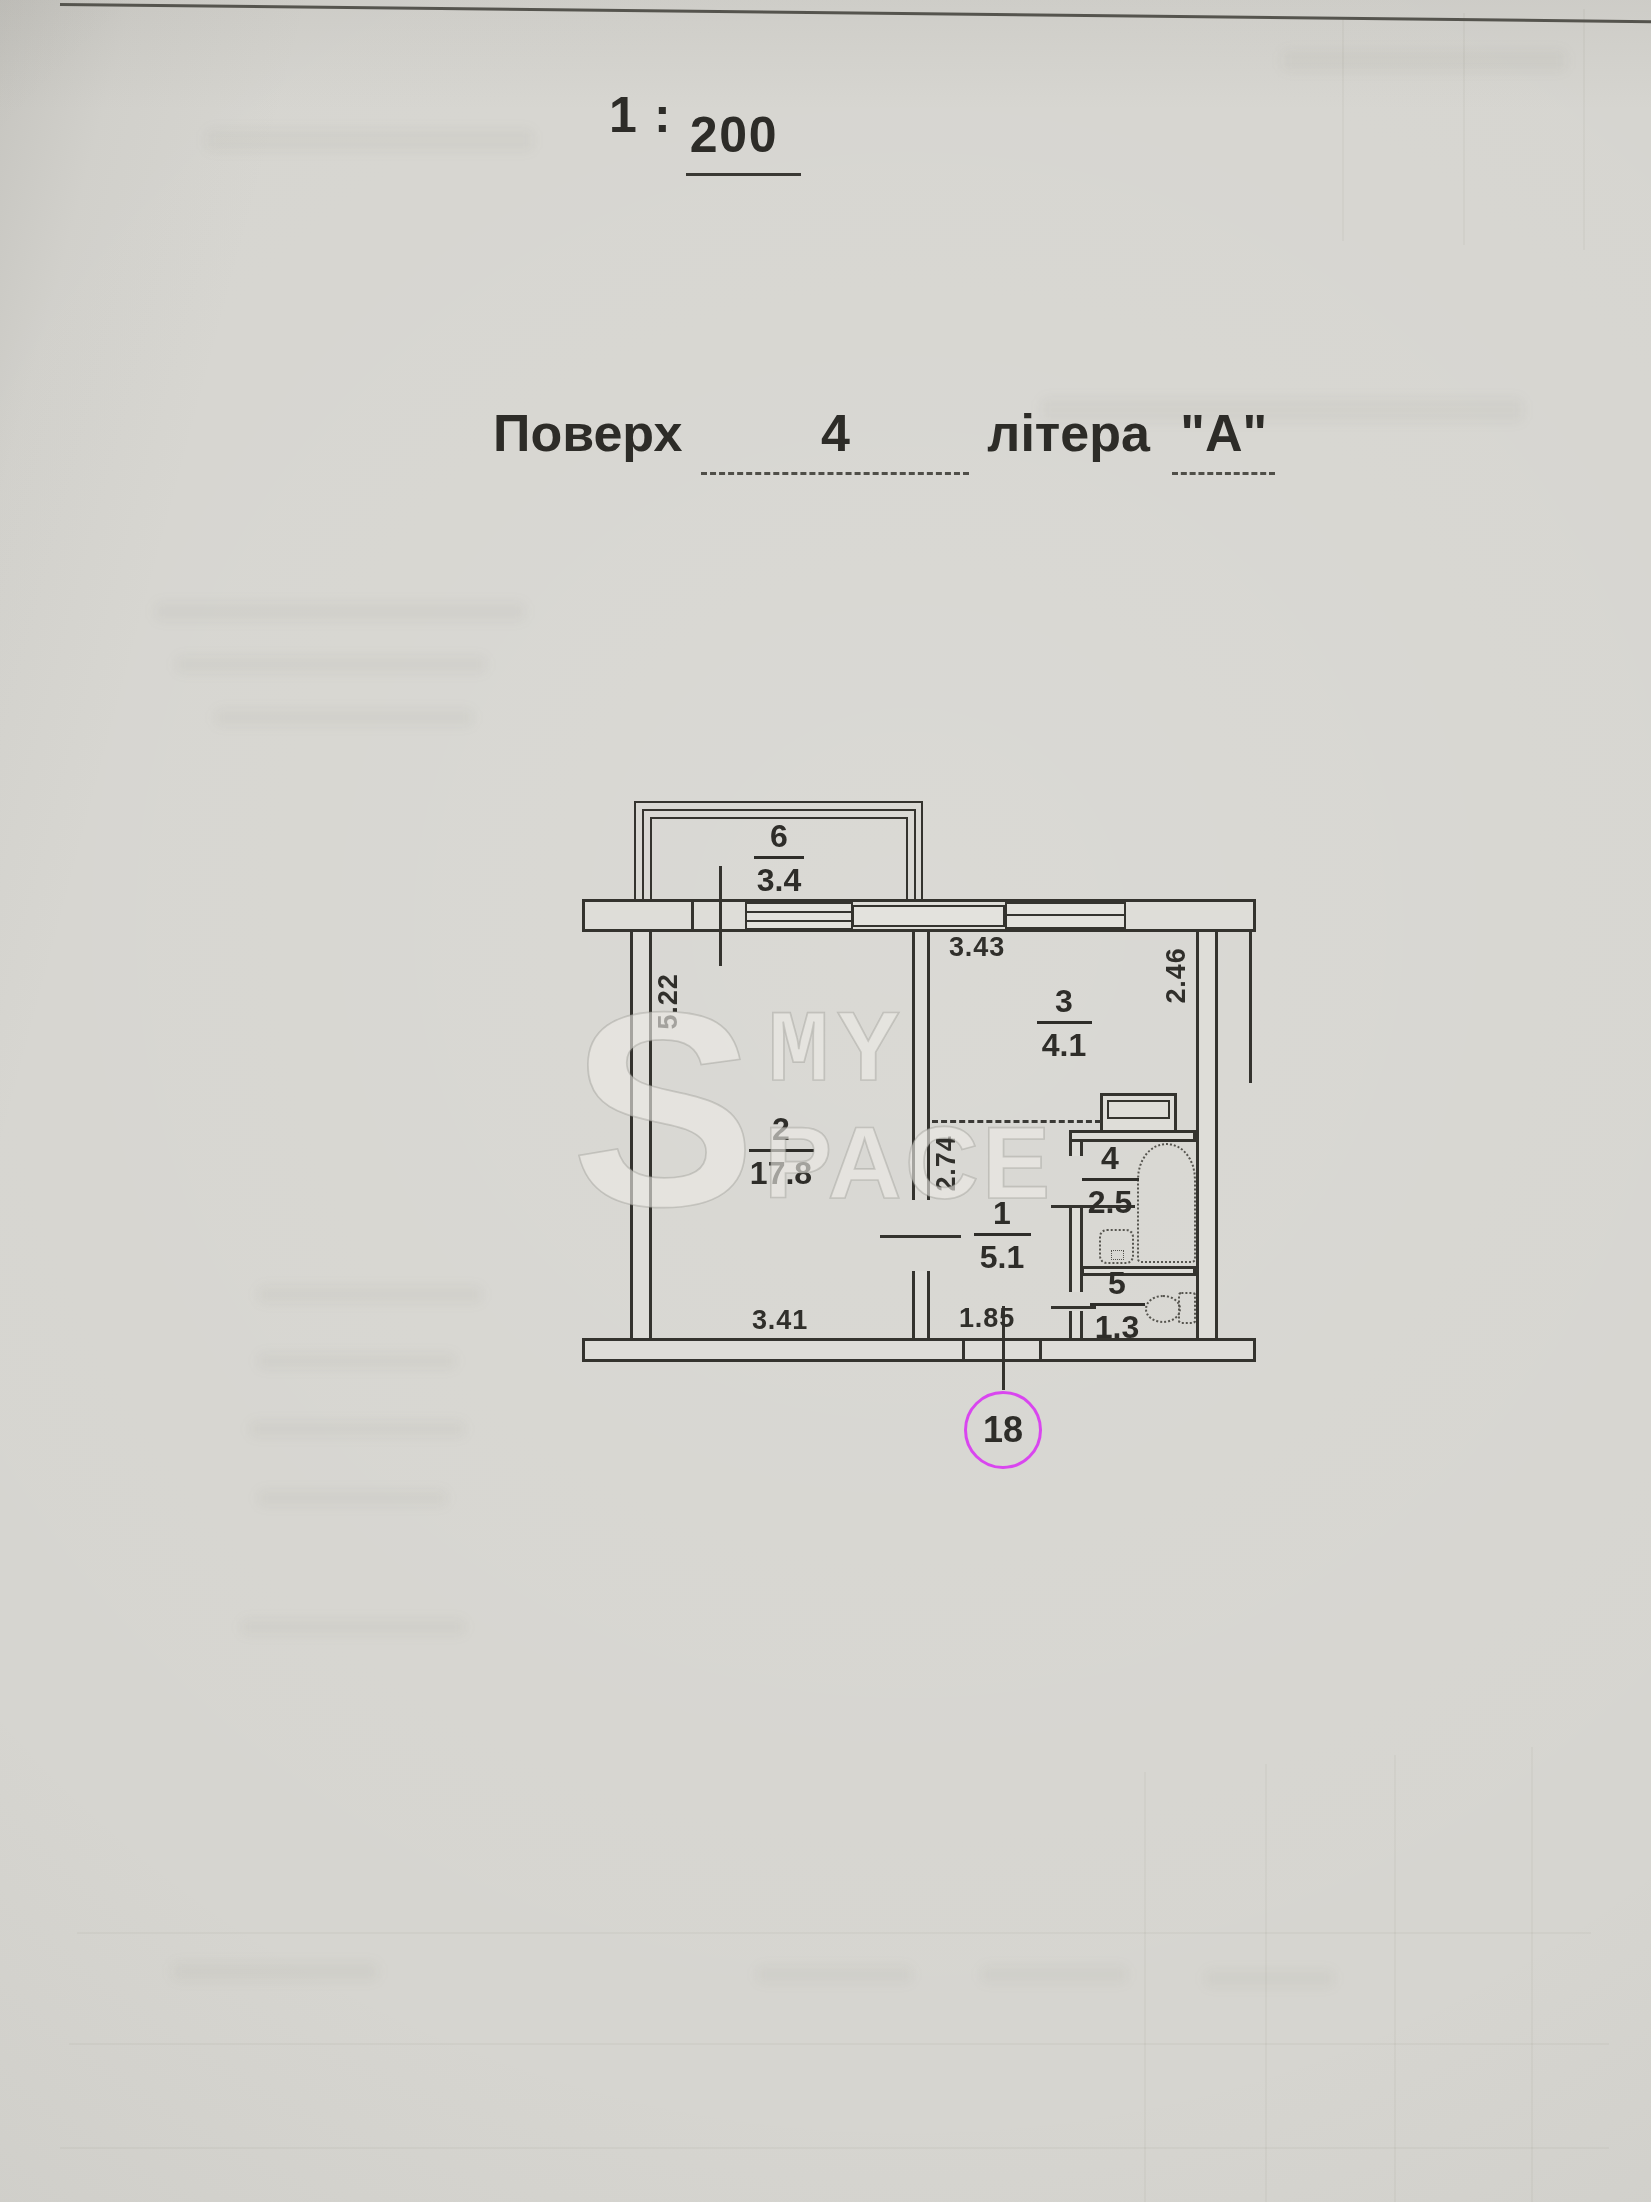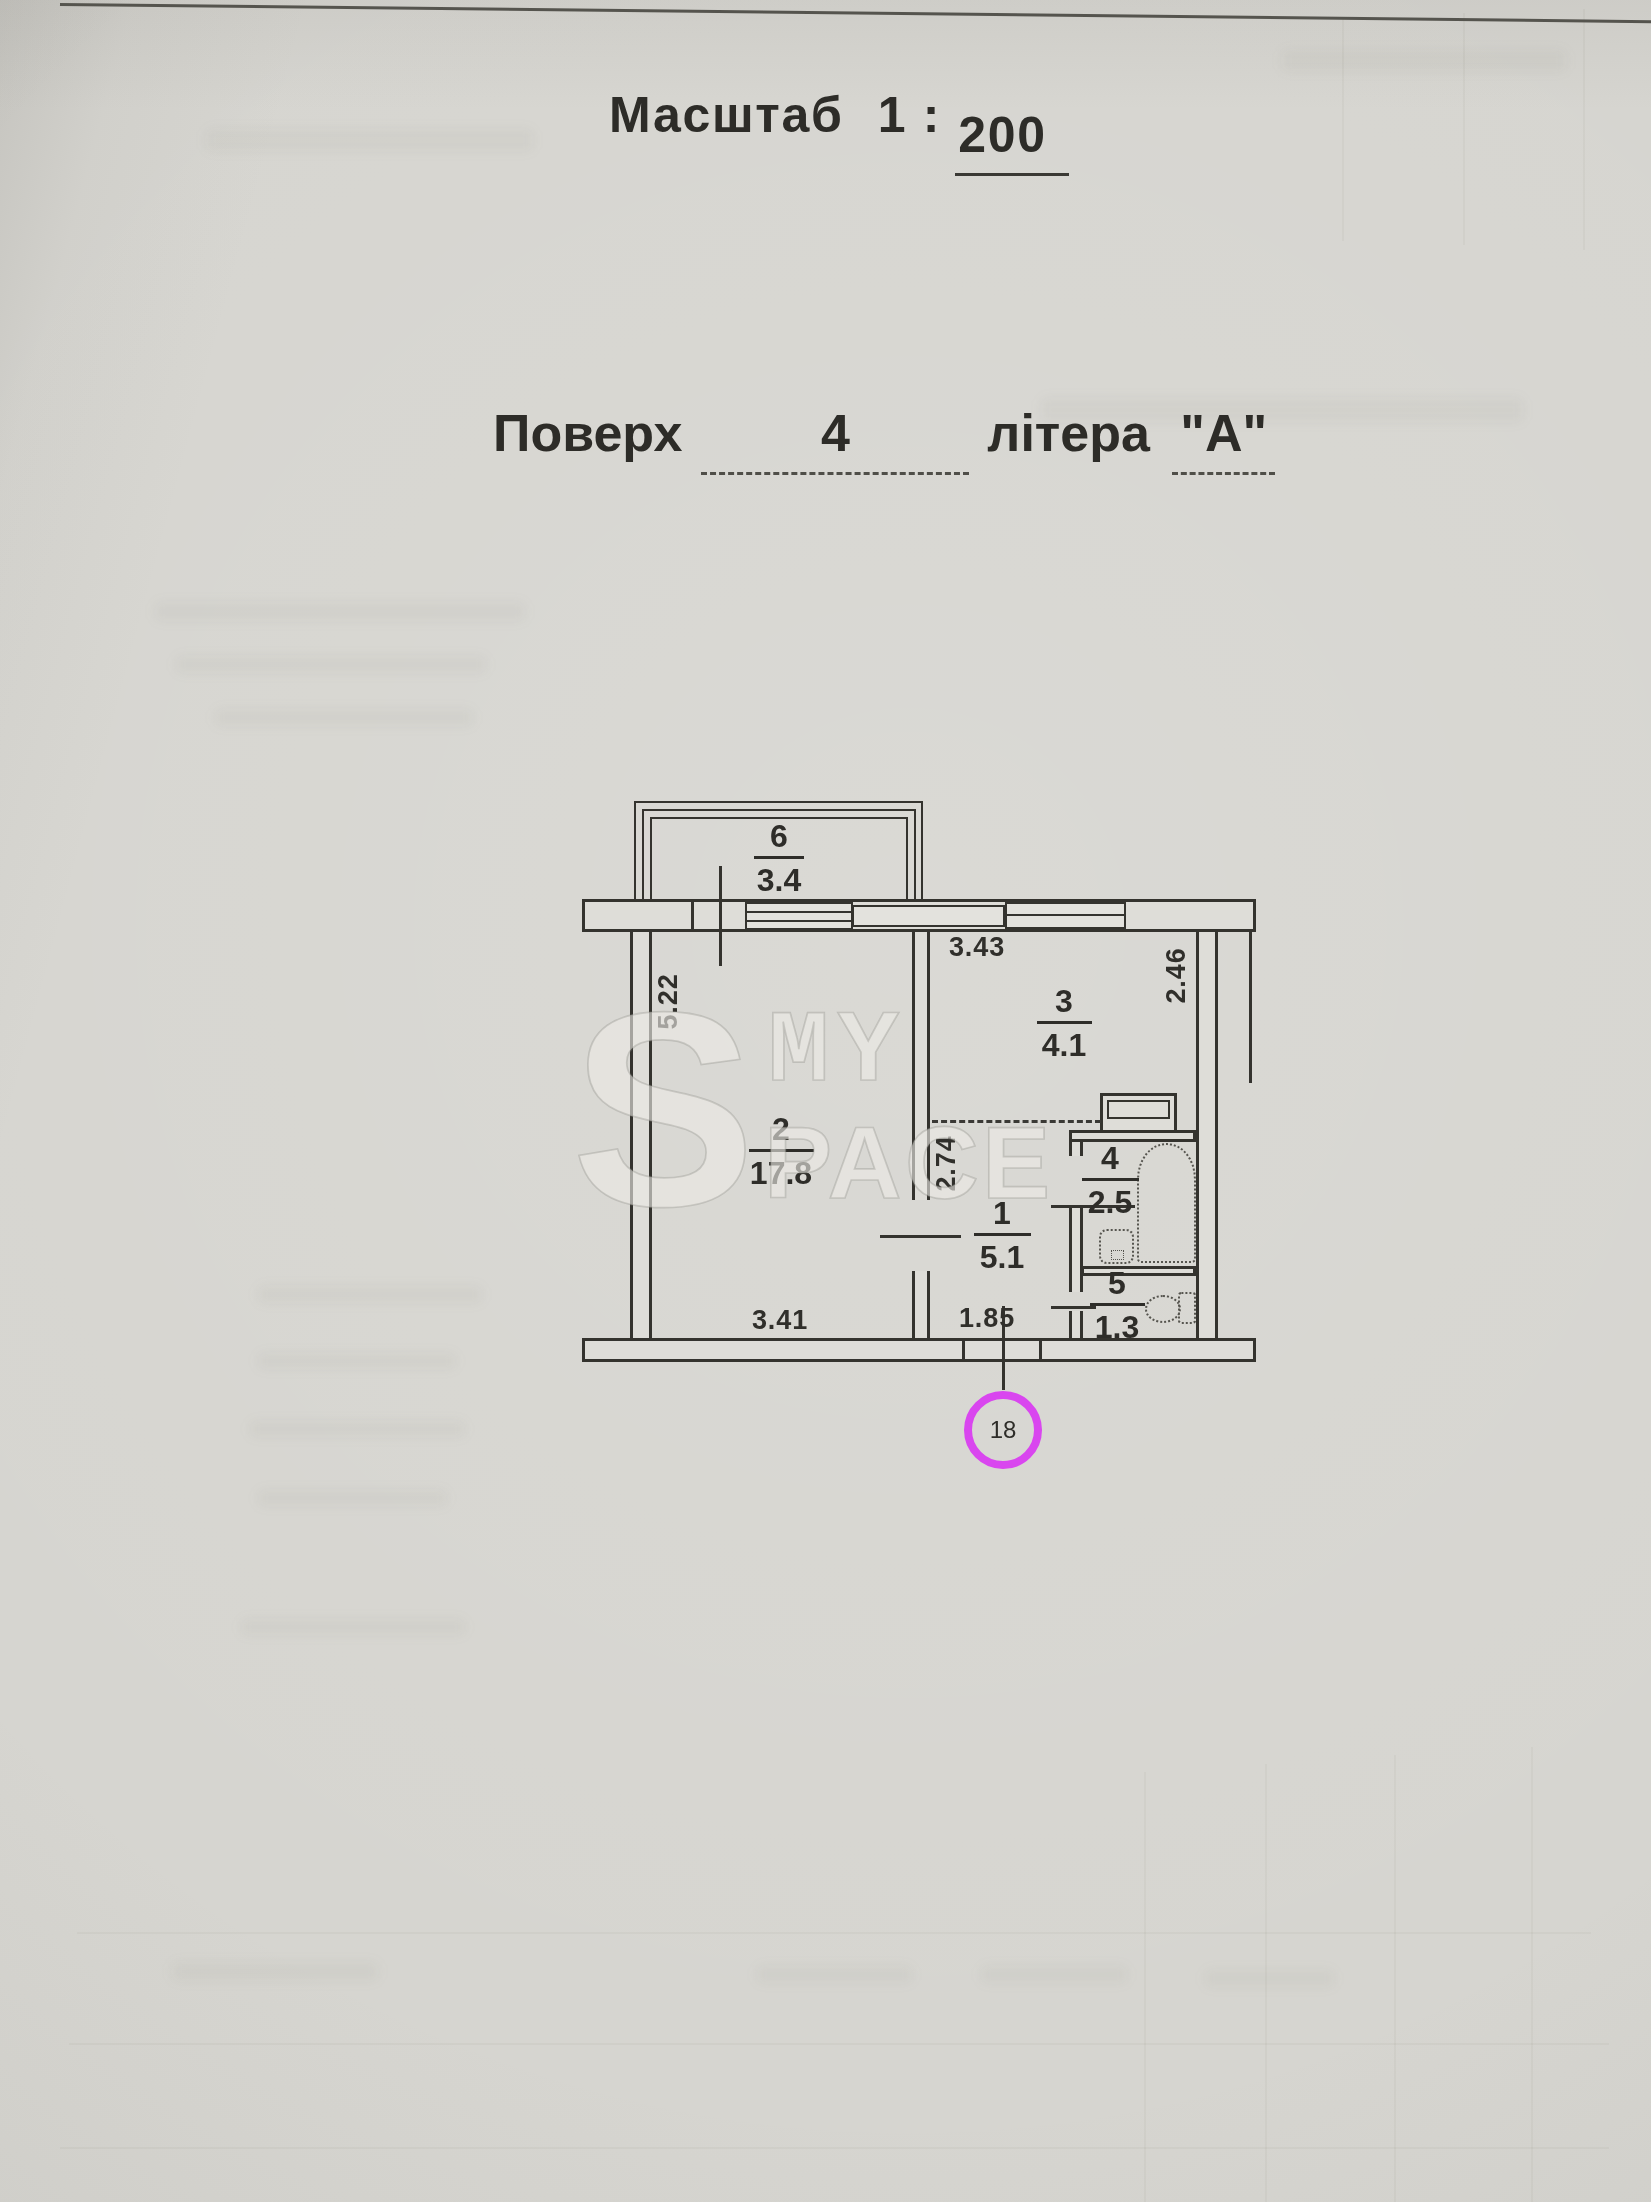--- a/index.html
+++ b/index.html
@@ -42,23 +42,23 @@
   .win{position:absolute;background:#e3e2dd;border:2.6px solid #34332e;box-sizing:border-box;}
   .win .mull{position:absolute;left:0;right:0;height:2.2px;background:#34332e;}
   .dashedln{position:absolute;border-top:3.4px dashed #3a3935;}
   .dotted{position:absolute;border:2.2px dotted #56554f;box-sizing:border-box;background:transparent;}
   .rlabel{position:absolute;width:120px;display:flex;flex-direction:column;align-items:center;
     font-size:32px;font-weight:600;line-height:1;color:#2e2d29;}
   .rlabel .bar{height:3px;background:#2e2d29;margin:4.3px 0 5.2px 0;}
   .dim{position:absolute;width:112px;text-align:center;font-size:27px;font-weight:600;
     color:#302f2b;letter-spacing:0.9px;line-height:1;}
   .dim.vert{transform:rotate(-90deg);}
-  .circle{position:absolute;border:8px solid #d946ef;border-radius:50%;
+  .circle{position:absolute;border:3px solid #d946ef;border-radius:50%;
     display:flex;align-items:center;justify-content:center;
-    font-size:24px;font-weight:400;color:#2e2d29;box-sizing:border-box;background:transparent;}
+    font-size:36px;font-weight:700;color:#2e2d29;box-sizing:border-box;background:transparent;}
 
   
   .wm{position:absolute;color:rgba(235,234,229,0.62);font-weight:700;line-height:1;
     -webkit-text-stroke:1.7px rgba(130,128,122,0.30);pointer-events:none;}
   .wm-s{left:571px;top:971px;font-size:277px;}
   .wm-my{left:768px;top:1002px;font-size:102px;letter-spacing:8.6px;font-family:Liberation Mono, monospace;}
   .wm-pace{left:764px;top:1112px;font-size:102px;letter-spacing:3.4px;}
 </style>
 </head>
 <body>
@@ -86,21 +86,20 @@
 <div class="ghostline" style="left:1394px;top:1755px;width:1.7px;height:447px;"></div>
 <div class="ghostline" style="left:1531px;top:1747px;width:1.7px;height:456px;"></div>
 <div class="ghostline" style="left:77px;top:1932px;width:1514px;height:1.7px;"></div>
 <div class="ghostline" style="left:69px;top:2043px;width:1540px;height:1.7px;"></div>
 <div class="ghostline" style="left:60px;top:2147px;width:1549px;height:1.7px;"></div>
 <div class="ghostline" style="left:1342px;top:17px;width:1.7px;height:224px;"></div>
 <div class="ghostline" style="left:1463px;top:13px;width:1.7px;height:232px;"></div>
 <div class="ghostline" style="left:1583px;top:8.6px;width:1.7px;height:241px;"></div>
 
 <div class="title">
-  <span>Масштаб</span>
   <span class="ratio">
     <span>1 :</span>
     <span class="ratio-num">200</span>
   </span>
 </div>
 
 <div class="floorline">
   <span class="lbl">Поверх</span>
   <span class="blank b4">4</span>
   <span class="lbl lit">літера</span>

